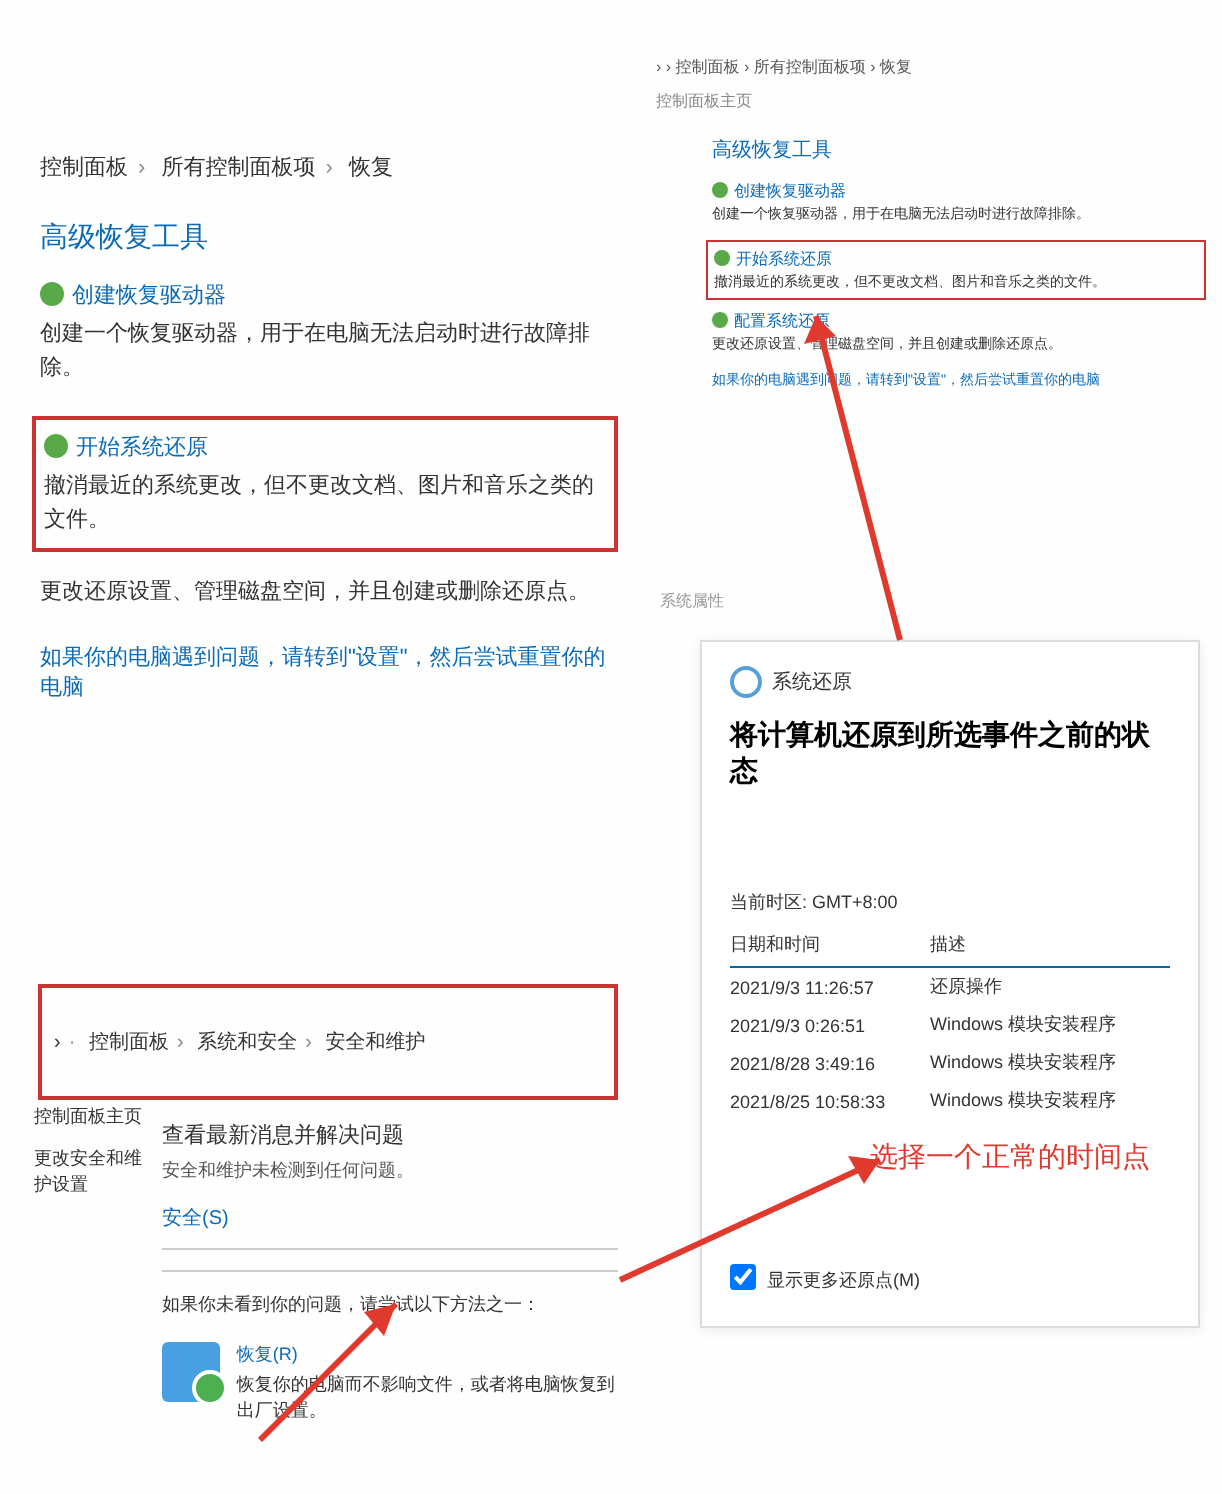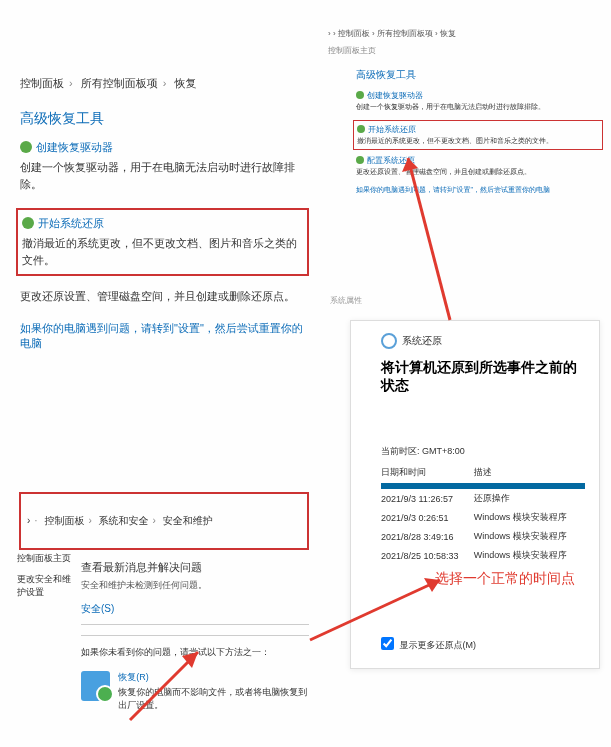--- a/index.html
+++ b/index.html
@@ -57,27 +57,27 @@
   .hr3 { border-top: 1px solid #ccc; margin: 6px 0 10px 0;}
   .note3 { color: #333; font-size: 9px; margin: 10px 0 12px 0;}
   .rec-row { display: flex; gap: 8px;}
   .rec-icon { width: 36px; height: 30px; background: #48a0e0; border-radius: 3px; position: relative;}
   .rec-icon::after { content:''; position:absolute; right:-4px; bottom:-2px; width:14px; height:14px; background:#4caf50; border-radius:50%; border:2px solid #fff;}
   .rec-txt { font-size: 9px; }
   .rec-txt .blue { color: #0b6bb7; margin-bottom: 2px;}
   .rec-txt .blk { color: #333; line-height: 1.4;}
   
   
-  #p4 { left: 350px; top: 320px; width: 250px; background: #fff; border: 1px solid #ddd; box-shadow: 0 1px 6px rgba(0,0,0,0.08); padding: 12px 14px 16px 30px;}
+  #p4 { left: 350px; top: 320px; width: 250px; background: #fff; border: 1px solid #ddd; box-shadow: 0 1px 6px rgba(0,0,0,0.08); padding: 12px 14px 16px 14px;}
   #p4 .p4title { font-size: 10px; color: #333; display: flex; align-items: center; gap: 5px;}
   #p4 .p4title::before { content:''; width:12px; height:12px; border:2px solid #5aa0d8; border-radius:50%; display:inline-block;}
   #p4 .p4head { font-size: 14px; font-weight: 600; margin: 10px 0 50px 0;}
   #p4 .tz { font-size: 9px; color: #333; margin-bottom: 8px;}
   #p4 table { width: 100%; font-size: 9px; border-collapse: collapse;}
-  #p4 th { text-align: left; color: #333; font-weight: 500; padding-bottom: 4px; border-bottom: 6px solid #0369a1;}
+  #p4 th { text-align: left; color: #333; font-weight: 500; padding-bottom: 4px; border-bottom: 1px solid #0369a1;}
   #p4 td { padding: 3px 0; color: #333;}
   #p4 .chk-row { margin-top: 72px; font-size: 9px; color: #333;}
   #p4 .chk-row input { vertical-align: -2px; margin-right: 3px;}
   .label-meta { position: absolute; left: 330px; top: 295px; font-size: 8px; color: #999;}
   
   
   .arrow { position: absolute; pointer-events: none; }
   .ann-red { position: absolute; color: #e03a2f; font-size: 14px; font-weight: 400;}
   
   svg.arr path { stroke: #e03a2f; stroke-width: 3; fill: none; }

